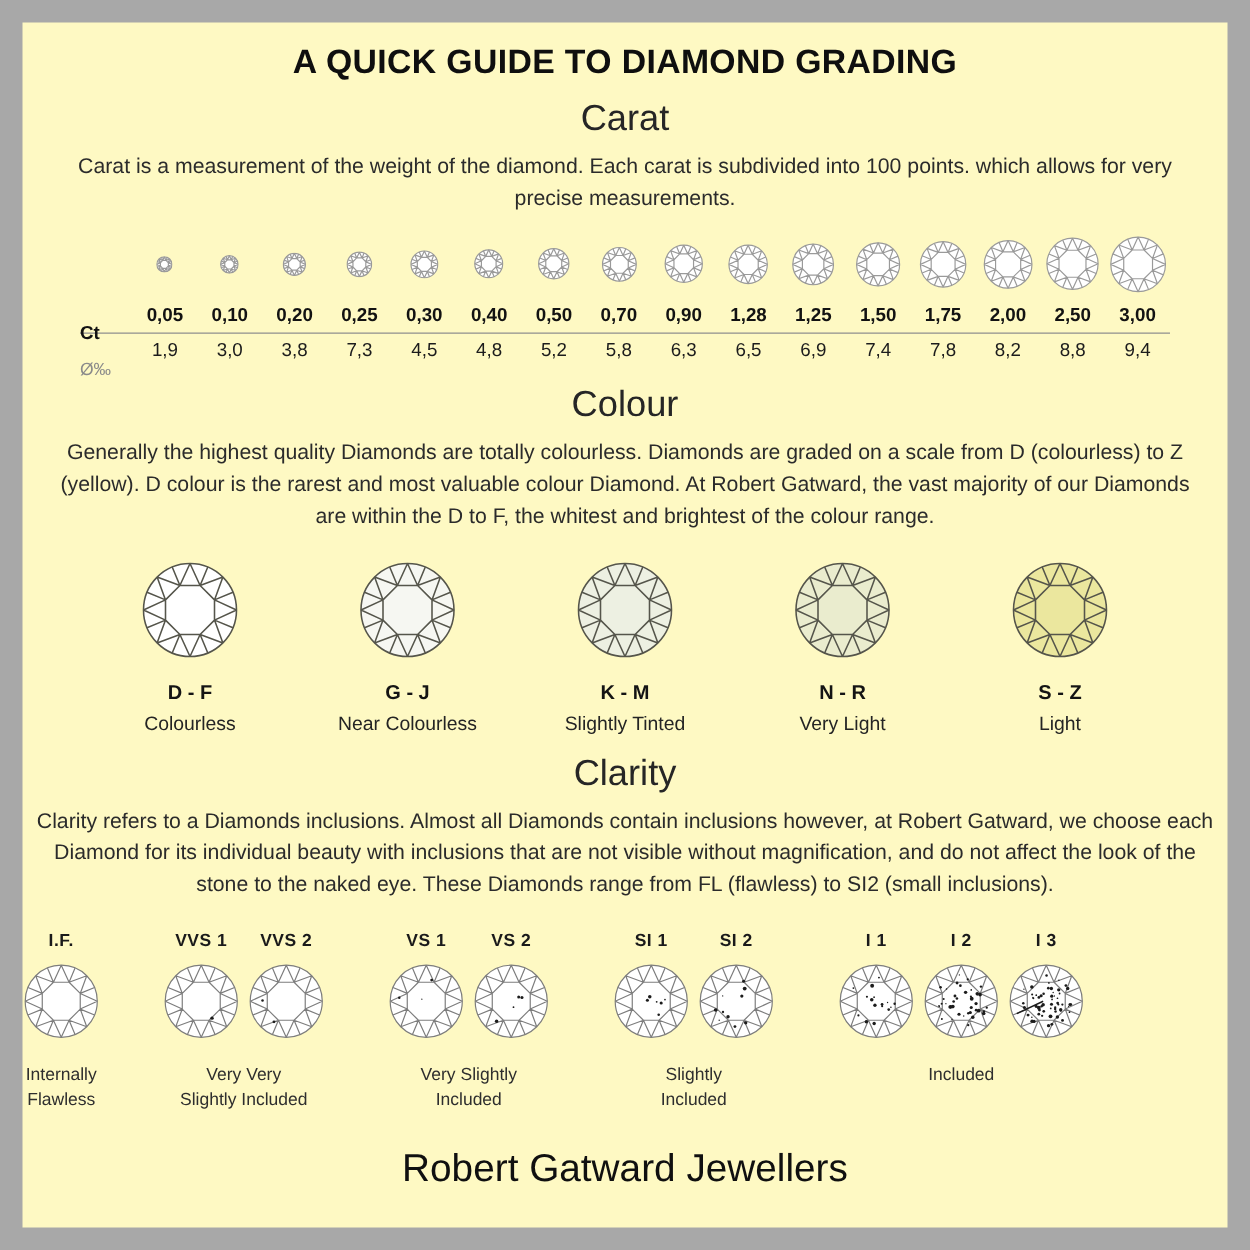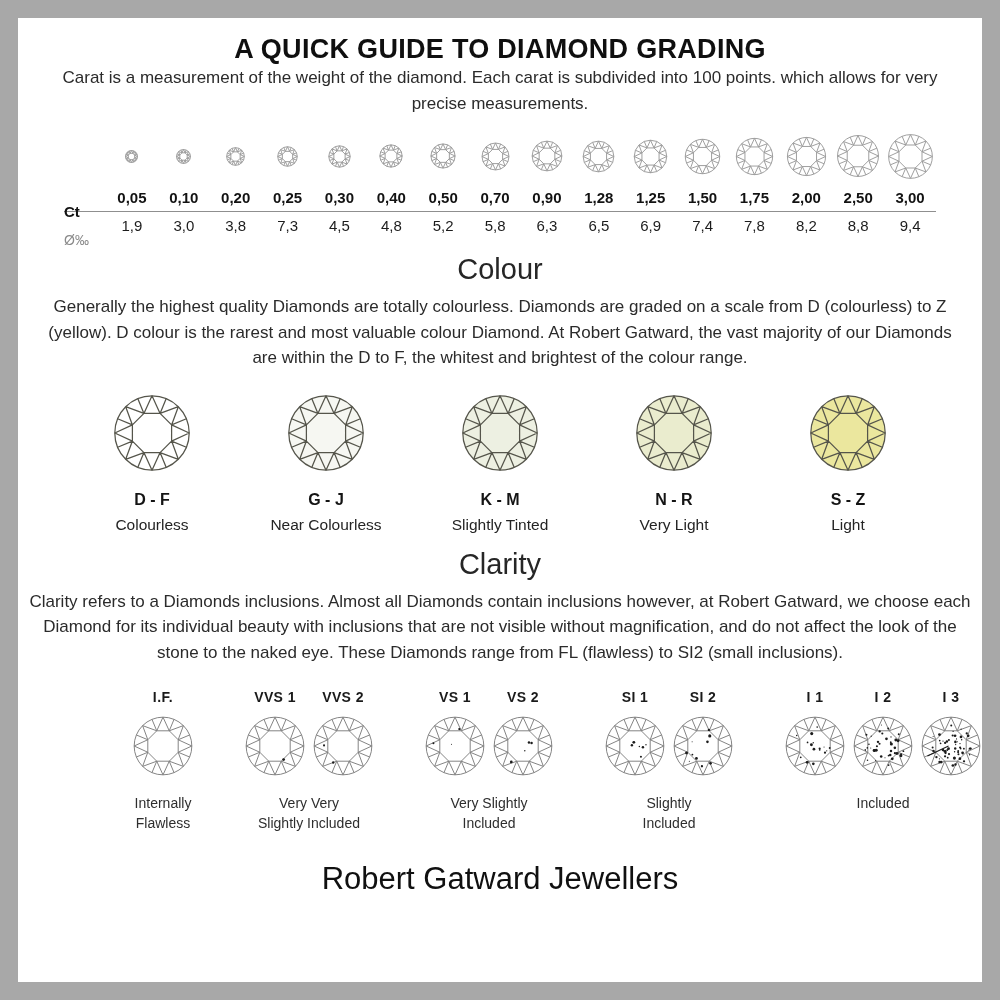--- a/index.html
+++ b/index.html
@@ -1,18 +1,18 @@
 <!DOCTYPE html>
 <html><head>
 <meta charset="utf-8">
 <style>
   html,body{margin:0;padding:0;background:#e8e8e8;}
   .frame{
     width:1000px;height:1000px;box-sizing:border-box;
-    border:18px solid #a8a8a8;background:#ffffff;overflow:hidden;
+    border:18px solid #a8a8a8;background:#fef9c3;overflow:hidden;
     font-family:"Liberation Sans",sans-serif;color:#1f1f1f;text-align:center;
   }
   h1{font-size:27px;font-weight:700;margin:16px 0 0;color:#0f0f0f;letter-spacing:.3px;}
   h2{font-size:29px;font-weight:400;margin:14px 0 8px;color:#262626;}
   .desc{font-size:17px;line-height:1.5;margin:0 auto;color:#2b2b2b;}
   .desc.carat{max-width:880px;}
   .desc.colour{max-width:918px;}
   .desc.clarity{max-width:948px;}
 
   
@@ -28,36 +28,37 @@
   .rlabel.gray{color:#8a8a8a;font-size:14px;}
 
   
   .colour-row{display:flex;justify-content:center;gap:20px;margin-top:20px;}
   .colour-col{width:154px;}
   .colour-col .gem{height:84px;display:flex;justify-content:center;align-items:center;}
   .range{font-size:16px;font-weight:700;margin-top:16px;color:#141414;}
   .cname{font-size:15.5px;margin-top:7px;color:#242424;}
 
   
-  .clarity-row{display:flex;justify-content:flex-end;gap:50px;margin-top:24px;align-items:flex-start;}
+  .clarity-row{display:flex;justify-content:flex-start;gap:50px;margin-top:24px;align-items:flex-start;}
   .glabels{display:flex;gap:6px;justify-content:center;}
   .glabel{width:62px;font-size:14px;font-weight:700;color:#1a1a1a;letter-spacing:.4px;}
   .gdiamonds{display:flex;gap:6px;margin-top:10px;justify-content:center;}
   .gcaption{margin-top:13px;font-size:14px;line-height:1.4;white-space:pre-line;color:#2e2e2e;}
 
   .footer{font-size:31px;margin-top:28px;color:#101010;}
 </style>
 </head>
 <body>
 
 <div class="frame">
 
   <h1>A QUICK GUIDE TO DIAMOND GRADING</h1>
 
   <section>
+    <h2>Carat</h2>
     <p class="desc carat">Carat is a measurement of the weight of the diamond. Each carat is subdivided into 100 points. which allows for very precise measurements.</p>
     <div class="carat-chart">
       <div class="crow diam-row" id="carat-diamonds">
         <div class="rlabel"></div>
       <div class="cell">
             <svg width="13" height="13" viewBox="0 0 100 100">
               <circle cx="50" cy="50" r="46.5" fill="#ffffff" stroke="#9a9a9a" stroke-width="7.3076923076923075"></circle>
               <path d="M60.1 25.5L74.5 39.9L74.5 60.1L60.1 74.5L39.9 74.5L25.5 60.1L25.5 39.9L39.9 25.5ZM60.1 25.5L67.8 7.0M60.1 25.5L50.0 3.5M60.1 25.5L82.9 17.1M74.5 39.9L93.0 32.2M74.5 39.9L82.9 17.1M74.5 39.9L96.5 50.0M74.5 60.1L93.0 67.8M74.5 60.1L96.5 50.0M74.5 60.1L82.9 82.9M60.1 74.5L67.8 93.0M60.1 74.5L82.9 82.9M60.1 74.5L50.0 96.5M39.9 74.5L32.2 93.0M39.9 74.5L50.0 96.5M39.9 74.5L17.1 82.9M25.5 60.1L7.0 67.8M25.5 60.1L17.1 82.9M25.5 60.1L3.5 50.0M25.5 39.9L7.0 32.2M25.5 39.9L3.5 50.0M25.5 39.9L17.1 17.1M39.9 25.5L32.2 7.0M39.9 25.5L17.1 17.1M39.9 25.5L50.0 3.5" fill="none" stroke="#9a9a9a" stroke-width="7.3076923076923075" stroke-linejoin="round"></path>
             </svg>
           </div>

